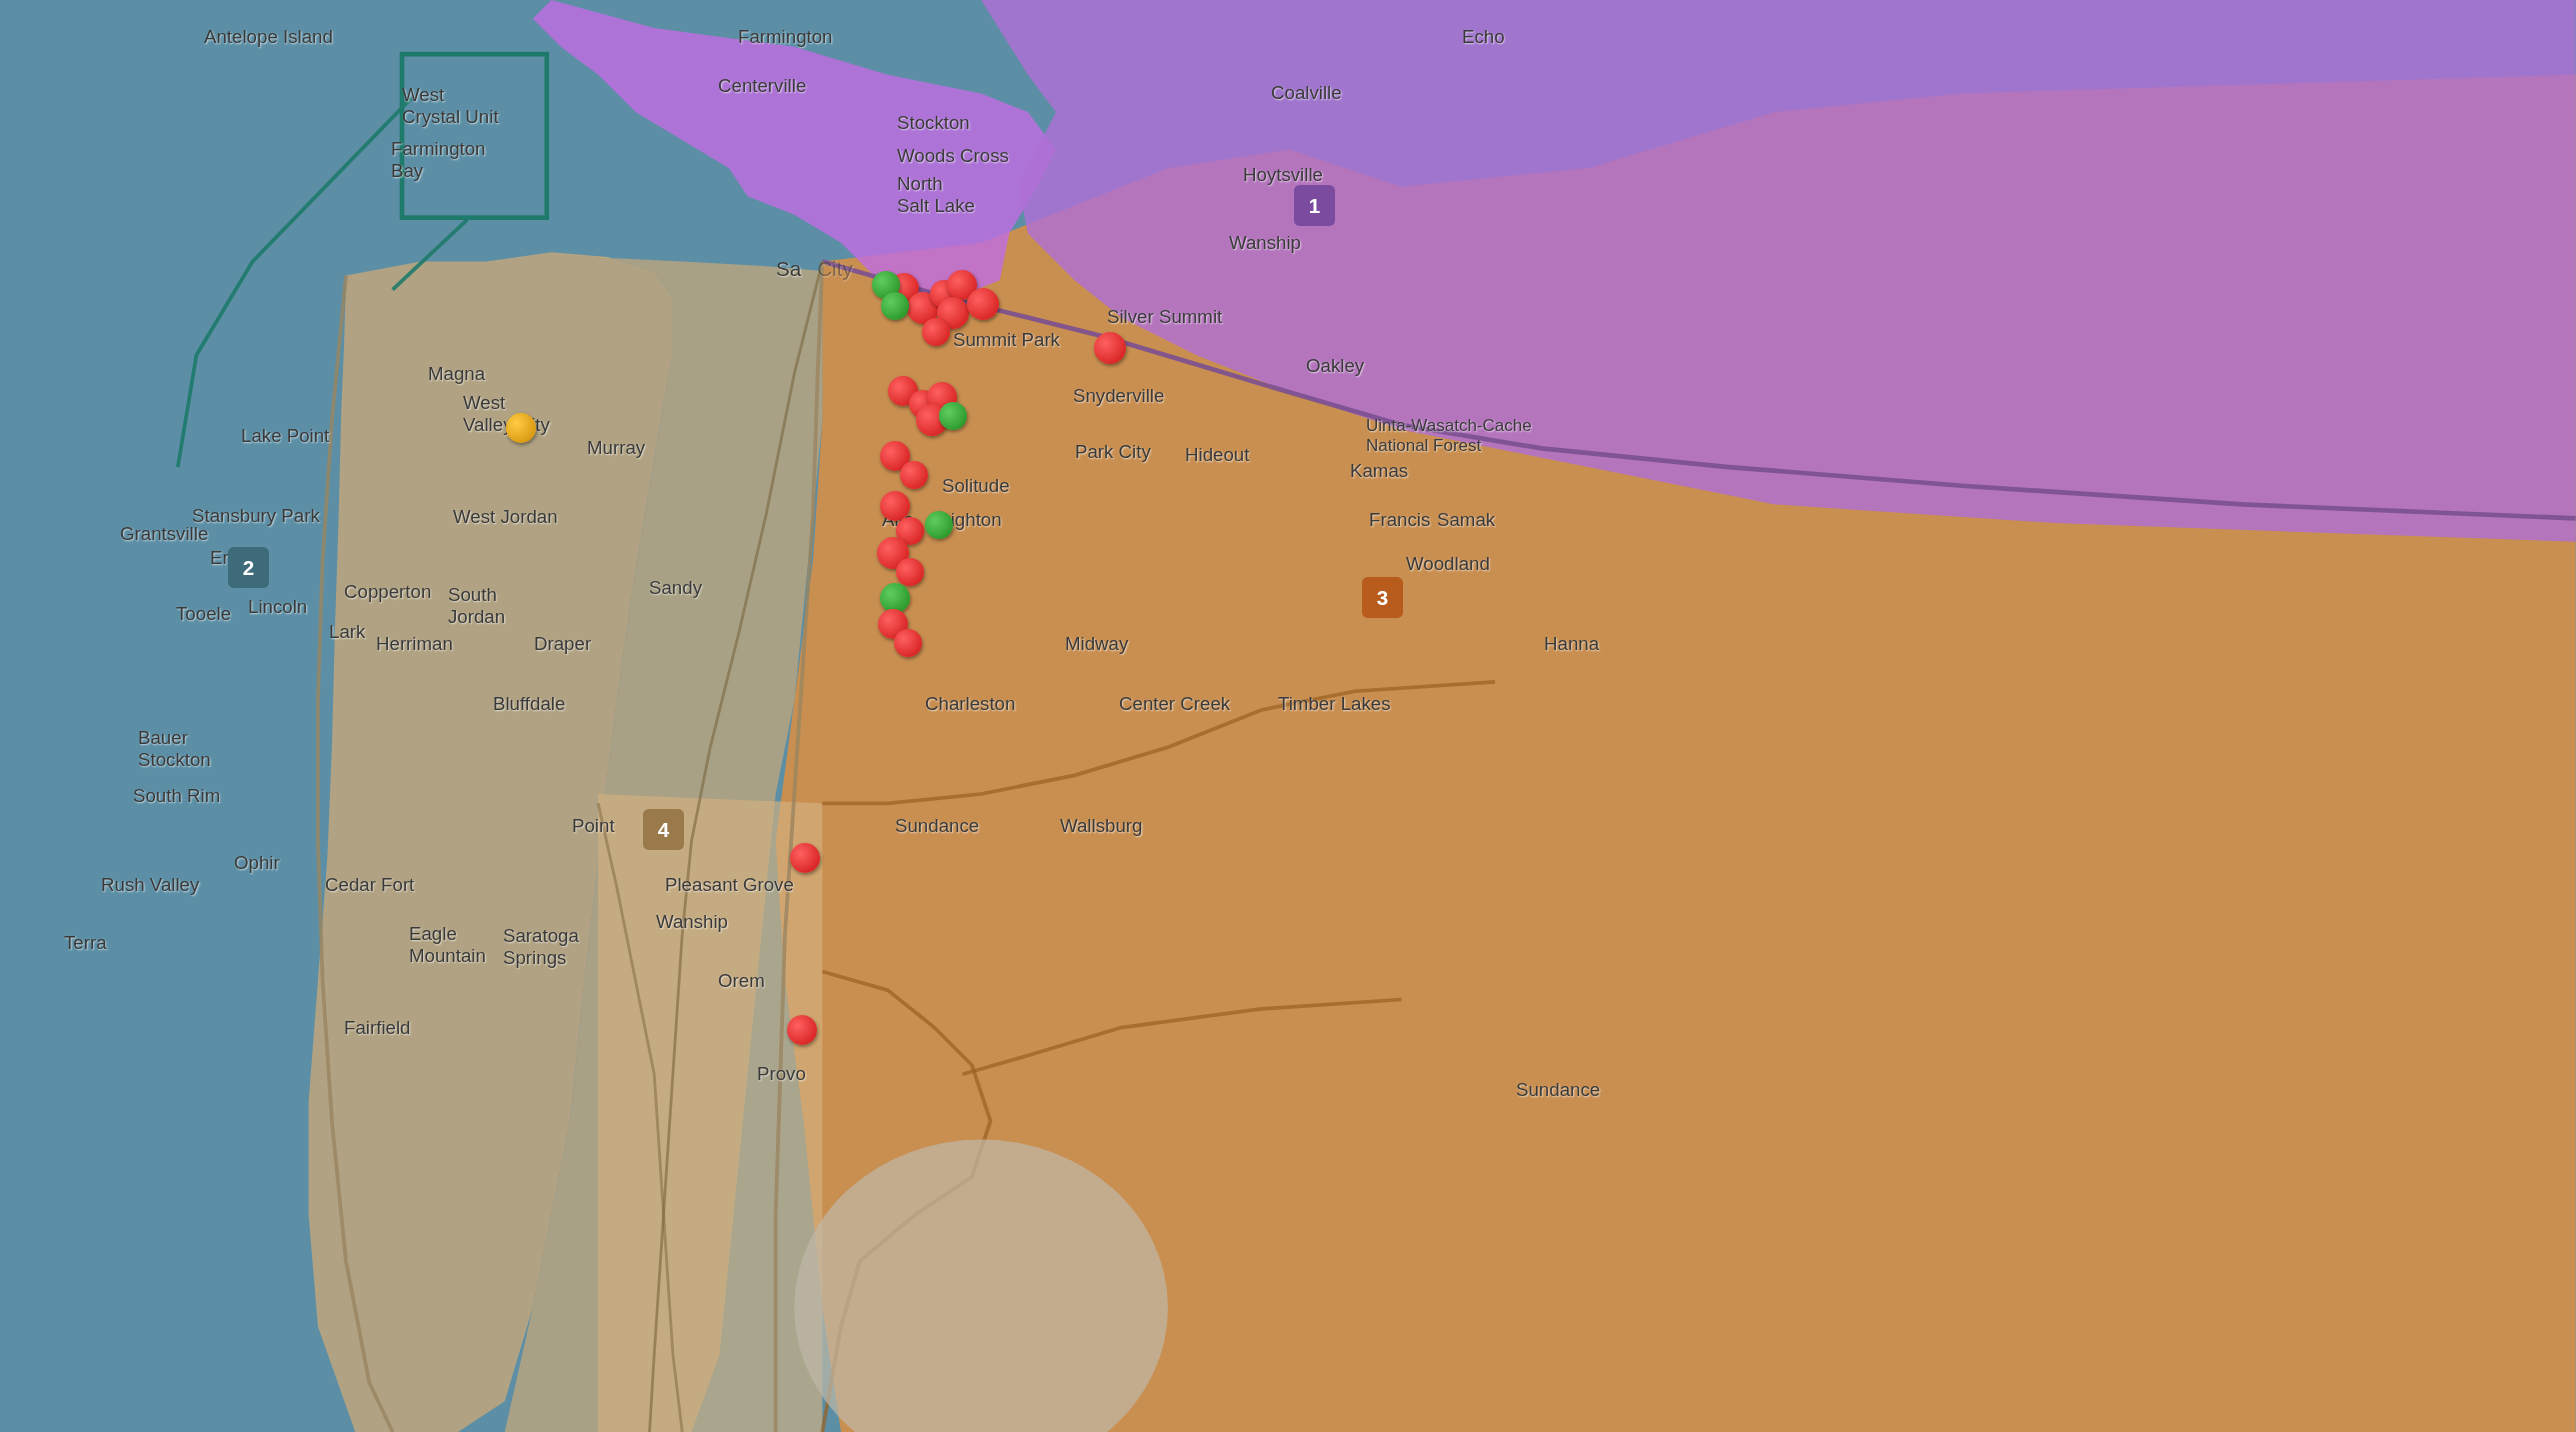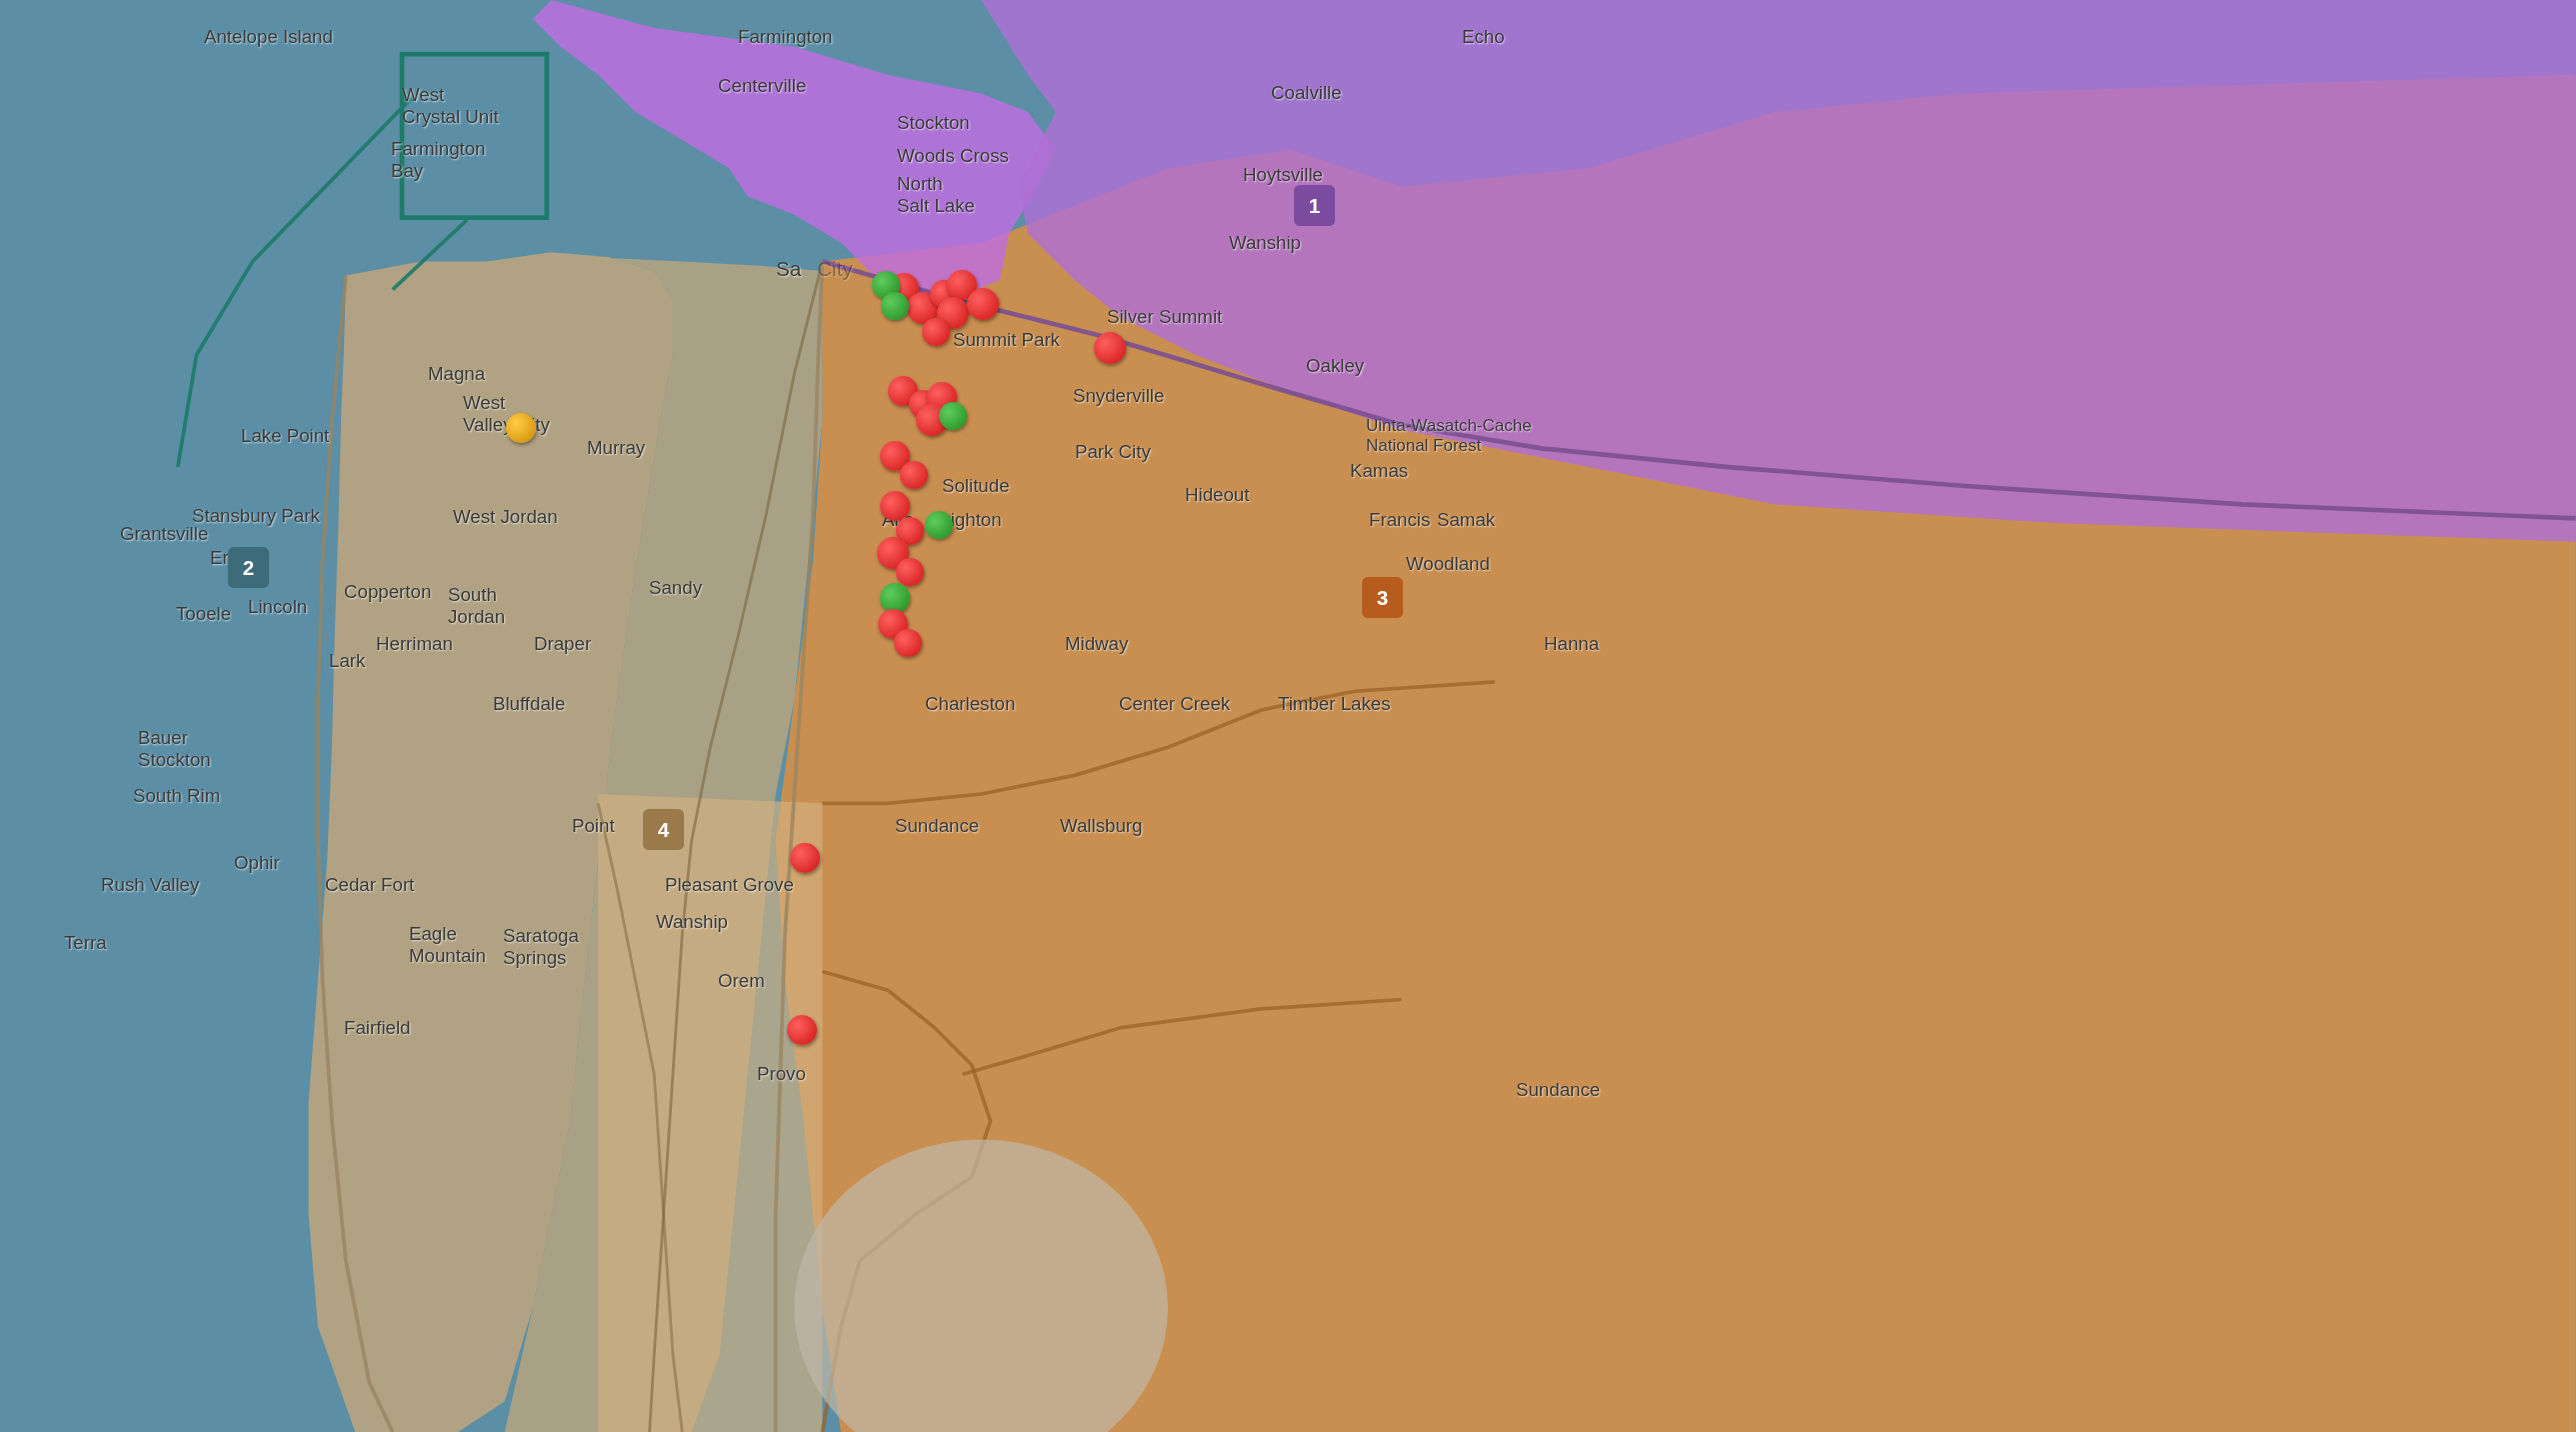--- a/index.html
+++ b/index.html
@@ -155,35 +155,35 @@
   <div class="city-label" style="left:428px; top:363px;">Magna</div>
   <div class="city-label" style="left:241px; top:425px;">Lake Point</div>
   <div class="city-label" style="left:463px; top:392px;">West<br>Valley City</div>
   <div class="city-label" style="left:587px; top:437px;">Murray</div>
   <div class="city-label" style="left:192px; top:505px;">Stansbury Park</div>
   <div class="city-label" style="left:210px; top:547px;">Erda</div>
   <div class="city-label" style="left:248px; top:596px;">Lincoln</div>
   <div class="city-label" style="left:120px; top:523px;">Grantsville</div>
   <div class="city-label" style="left:1306px; top:355px;">Oakley</div>
   <div class="city-label" style="left:1350px; top:460px;">Kamas</div>
-  <div class="city-label" style="left:1185px; top:484px;">Hideout</div>
+  <div class="city-label" style="left:1185px; top:444px;">Hideout</div>
   <div class="city-label" style="left:1075px; top:441px;">Park City</div>
   <div class="city-label" style="left:942px; top:475px;">Solitude</div>
   <div class="city-label" style="left:932px; top:509px;">Brighton</div>
   <div class="city-label" style="left:882px; top:509px;">Alta</div>
   <div class="city-label" style="left:1369px; top:509px;">Francis</div>
   <div class="city-label" style="left:1437px; top:509px;">Samak</div>
   <div class="city-label" style="left:1406px; top:553px;">Woodland</div>
   <div class="city-label" style="left:453px; top:506px;">West Jordan</div>
   <div class="city-label" style="left:344px; top:581px;">Copperton</div>
   <div class="city-label" style="left:448px; top:584px;">South<br>Jordan</div>
   <div class="city-label" style="left:649px; top:577px;">Sandy</div>
   <div class="city-label" style="left:376px; top:633px;">Herriman</div>
   <div class="city-label" style="left:534px; top:633px;">Draper</div>
-  <div class="city-label" style="left:329px; top:621px;margin-top:29px;">Lark</div>
+  <div class="city-label" style="left:329px; top:621px;">Lark</div>
   <div class="city-label" style="left:493px; top:693px;">Bluffdale</div>
   <div class="city-label" style="left:1017px; top:633px;margin-left:48px;">Midway</div>
   <div class="city-label" style="left:925px; top:693px;">Charleston</div>
   <div class="city-label" style="left:1119px; top:693px;">Center Creek</div>
   <div class="city-label" style="left:1278px; top:693px;">Timber Lakes</div>
   <div class="city-label" style="left:176px; top:603px;">Tooele</div>
   <div class="city-label" style="left:572px; top:815px;">Point</div>
   <div class="city-label" style="left:895px; top:815px;">Sundance</div>
   <div class="city-label" style="left:1060px; top:815px;">Wallsburg</div>
   <div class="city-label" style="left:325px; top:874px;">Cedar Fort</div>

